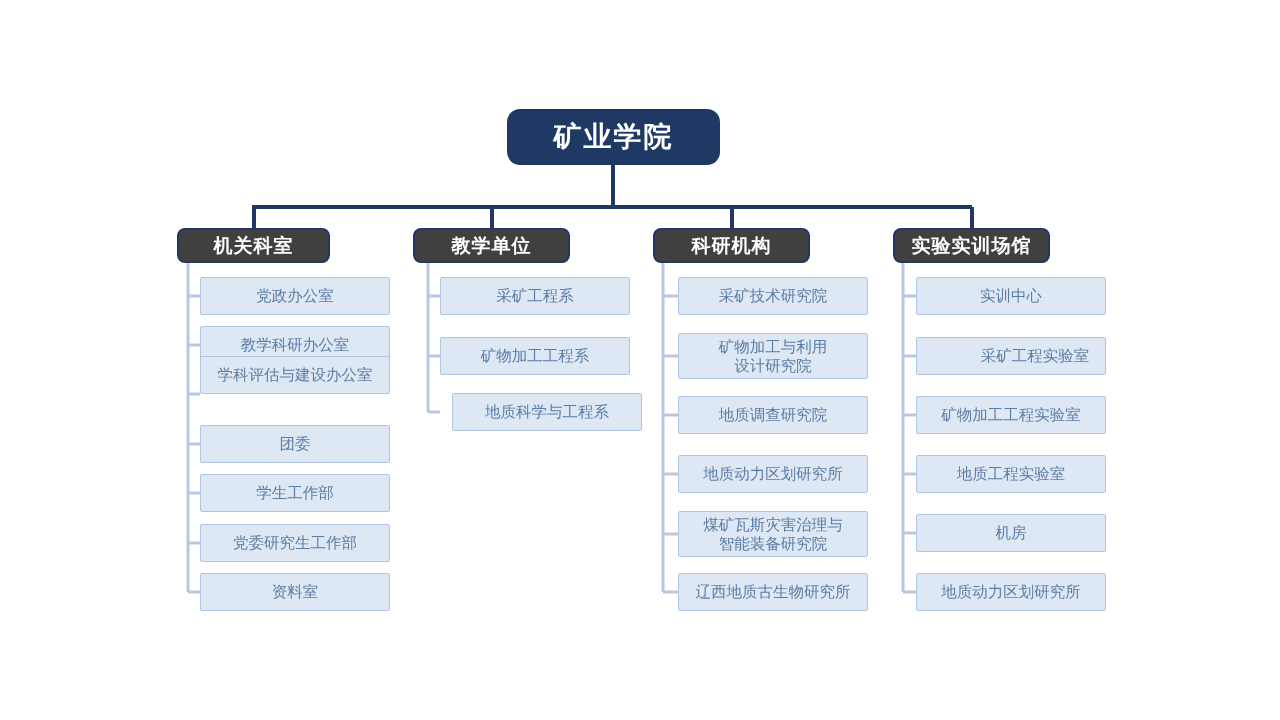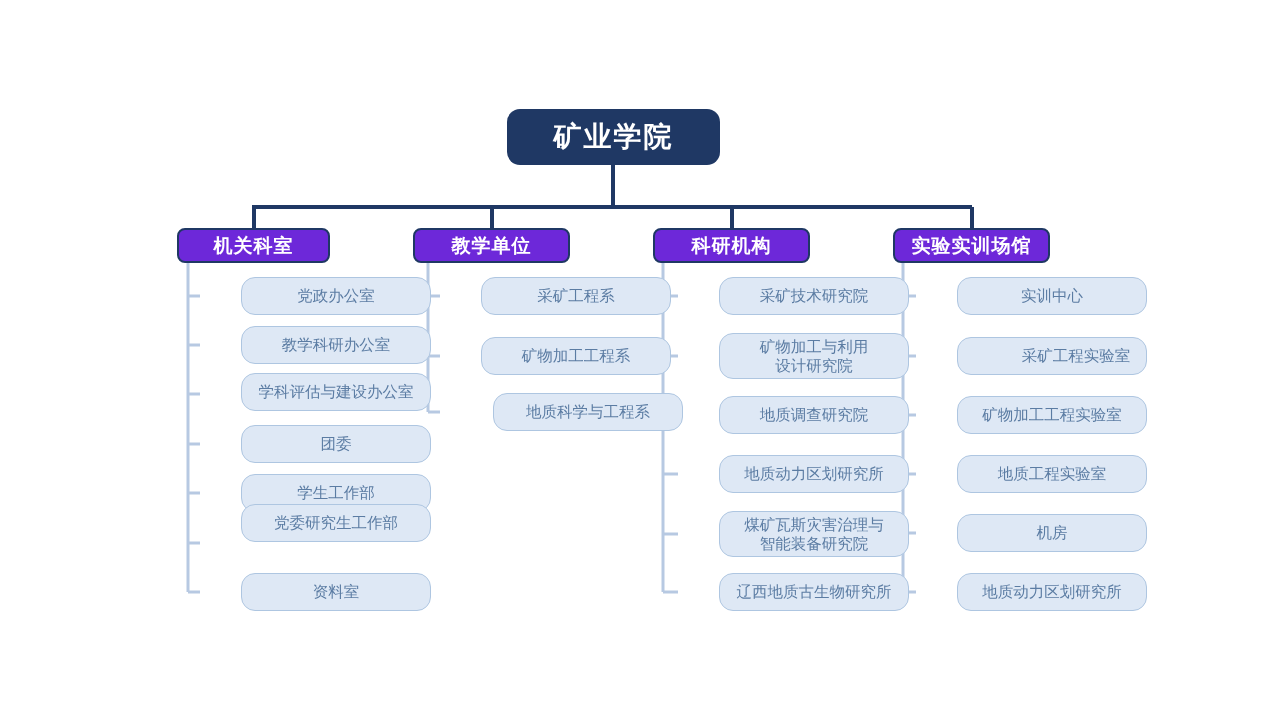--- a/index.html
+++ b/index.html
@@ -9,32 +9,31 @@
   }
   .root-box{
     position:absolute;left:507px;top:109px;width:213px;height:56px;
     background:#1F3864;border-radius:13px;
     display:flex;align-items:center;justify-content:center;
     color:#ffffff;font-size:28px;font-weight:bold;letter-spacing:2px;
     box-sizing:border-box;
   }
   .branch-header{
     position:absolute;top:228px;height:35px;
-    background:#6d28d9;border:2px solid #1F3864;border-radius:8px;
+    background:#404040;border:2px solid #1F3864;border-radius:8px;
     display:flex;align-items:center;justify-content:center;
     color:#ffffff;font-size:19px;font-weight:bold;letter-spacing:1px;
     box-sizing:border-box;
   }
   .child-box{
     position:absolute;width:190px;
-    background:#DEE8F5;border:1.5px solid #AEC6E1;border-radius:14px;
+    background:#DEE8F5;border:1.5px solid #AEC6E1;border-radius:2px;
     display:flex;align-items:center;justify-content:center;text-align:center;
     color:#5B7CA3;font-size:15.5px;line-height:1.25;white-space:pre-line;
     box-sizing:border-box;
-    margin-left:41px;
   }
   .conn{position:absolute;background:#1F3864;}
   .svg-overlay{position:absolute;left:0;top:0;width:1280px;height:720px;pointer-events:none;}
   .divider{position:absolute;left:120px;top:650px;width:1040px;height:2px;background:#4E7390;}
 </style>
 </head>
 <body>
 
 <div class="slide">
 
@@ -56,24 +55,24 @@
 
   <div class="root-box">矿业学院</div>
 
   <div class="branch-header" style="left:177px;width:153px;">机关科室</div>
   <div class="branch-header" style="left:413px;width:157px;font-family:Liberation Serif, serif;">教学单位</div>
   <div class="branch-header" style="left:653px;width:157px;">科研机构</div>
   <div class="branch-header" style="left:893px;width:157px;">实验实训场馆</div>
 
   <div class="child-box" style="left:200px;top:277px;height:38px;">党政办公室</div>
   <div class="child-box" style="left:200px;top:326px;height:38px;">教学科研办公室</div>
-  <div class="child-box" style="left:200px;top:373px;height:38px;">学科评估与建设办公室</div>
+  <div class="child-box" style="left:200px;top:356px;height:38px;">学科评估与建设办公室</div>
   <div class="child-box" style="left:200px;top:425px;height:38px;">团委</div>
   <div class="child-box" style="left:200px;top:474px;height:38px;">学生工作部</div>
-  <div class="child-box" style="left:200px;top:504px;height:38px;">党委研究生工作部</div>
+  <div class="child-box" style="left:200px;top:524px;height:38px;">党委研究生工作部</div>
   <div class="child-box" style="left:200px;top:573px;height:38px;">资料室</div>
 
   <div class="child-box" style="left:440px;top:277px;height:38px;">采矿工程系</div>
   <div class="child-box" style="left:440px;top:337px;height:38px;">矿物加工工程系</div>
   <div class="child-box" style="left:452px;top:393px;height:38px;">地质科学与工程系</div>
 
   <div class="child-box" style="left:678px;top:277px;height:38px;">采矿技术研究院</div>
   <div class="child-box" style="left:678px;top:333px;height:46px;">矿物加工与利用
 设计研究院</div>
   <div class="child-box" style="left:678px;top:396px;height:38px;">地质调查研究院</div>

